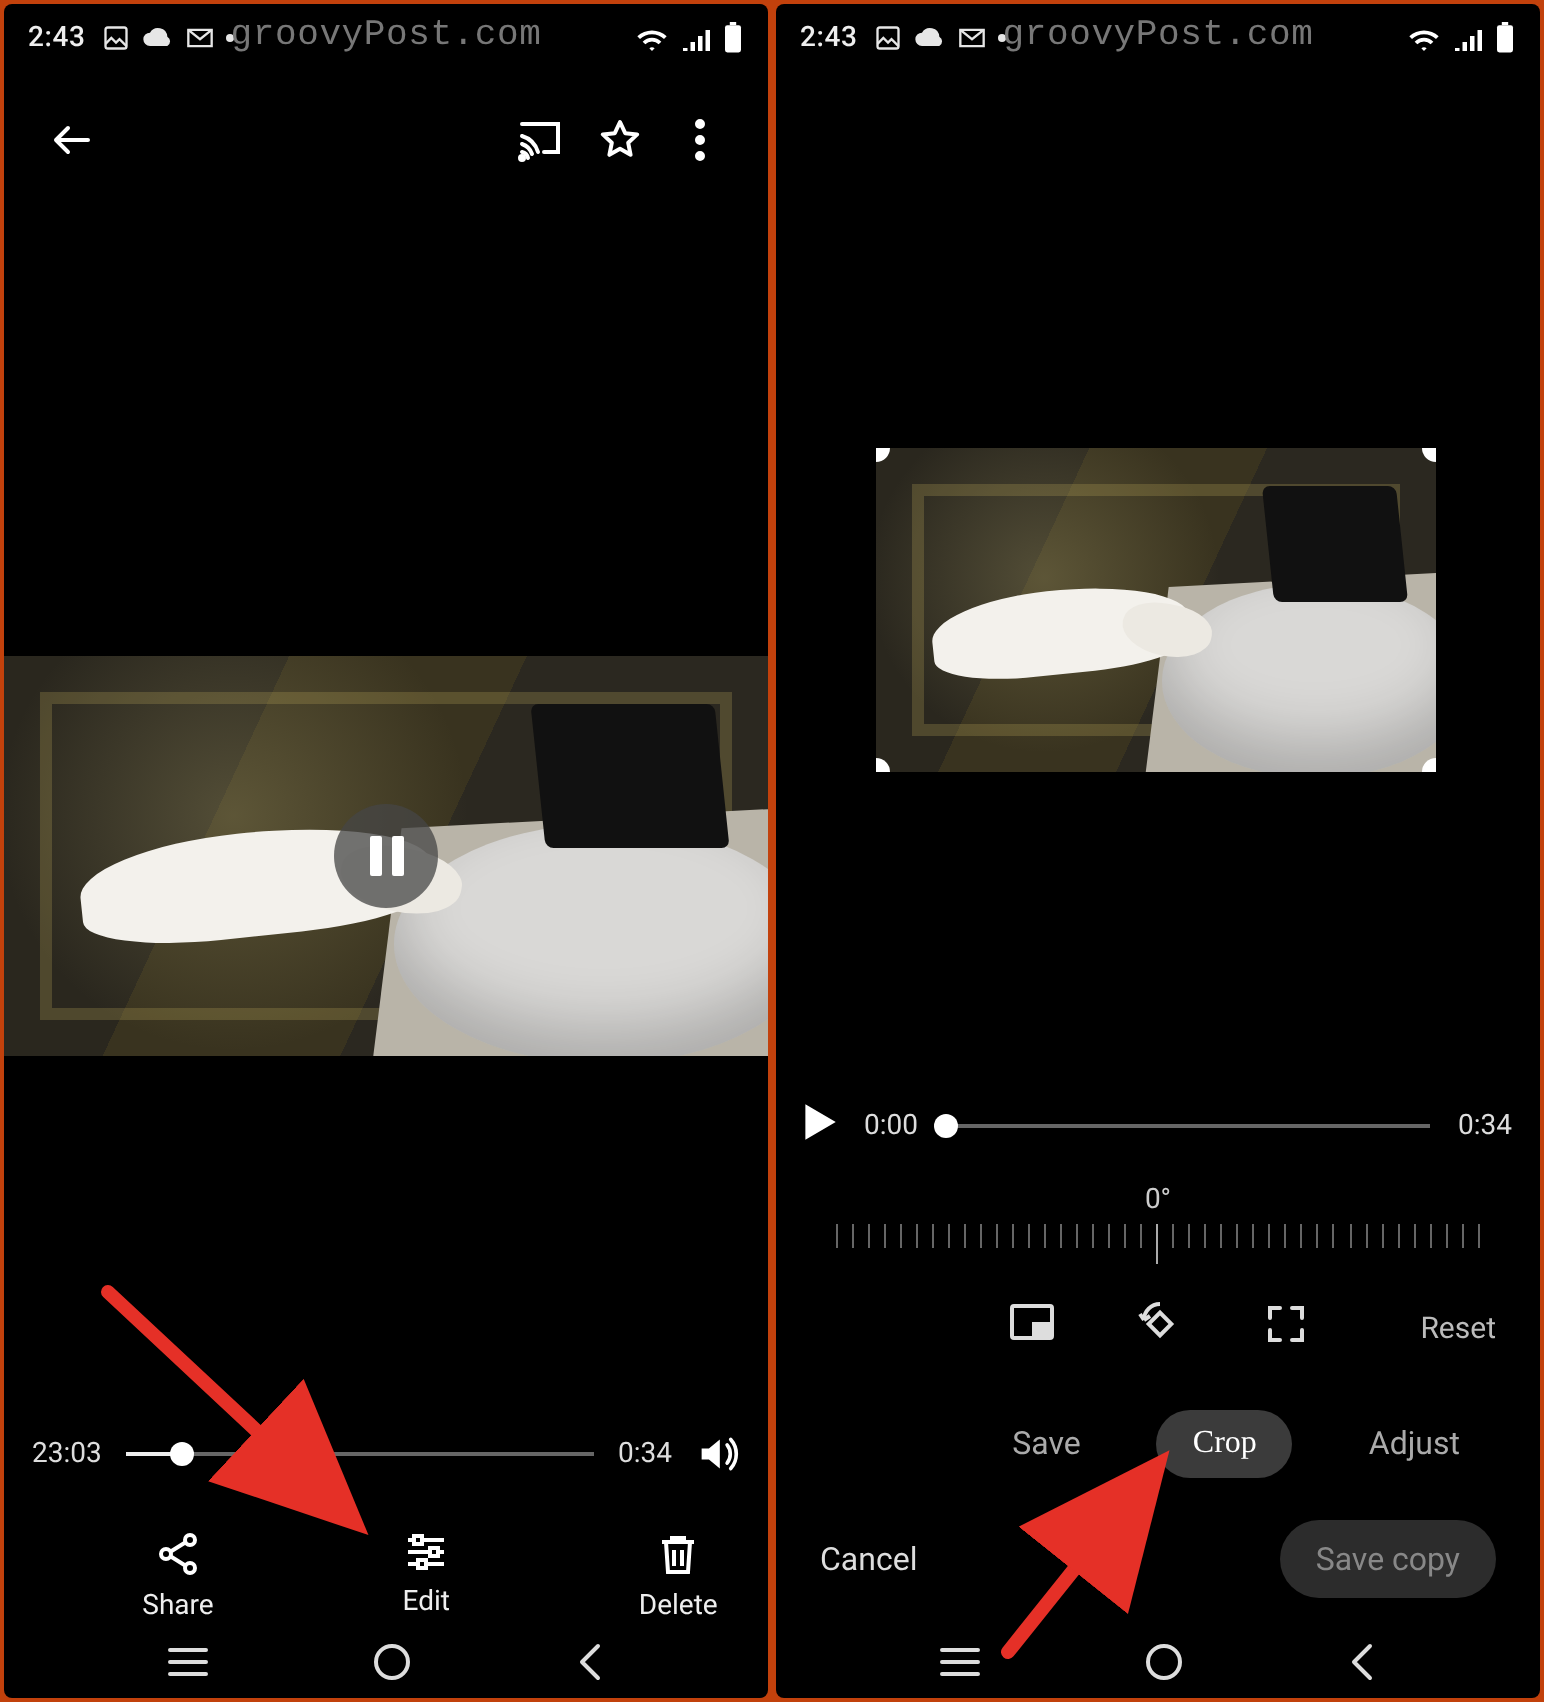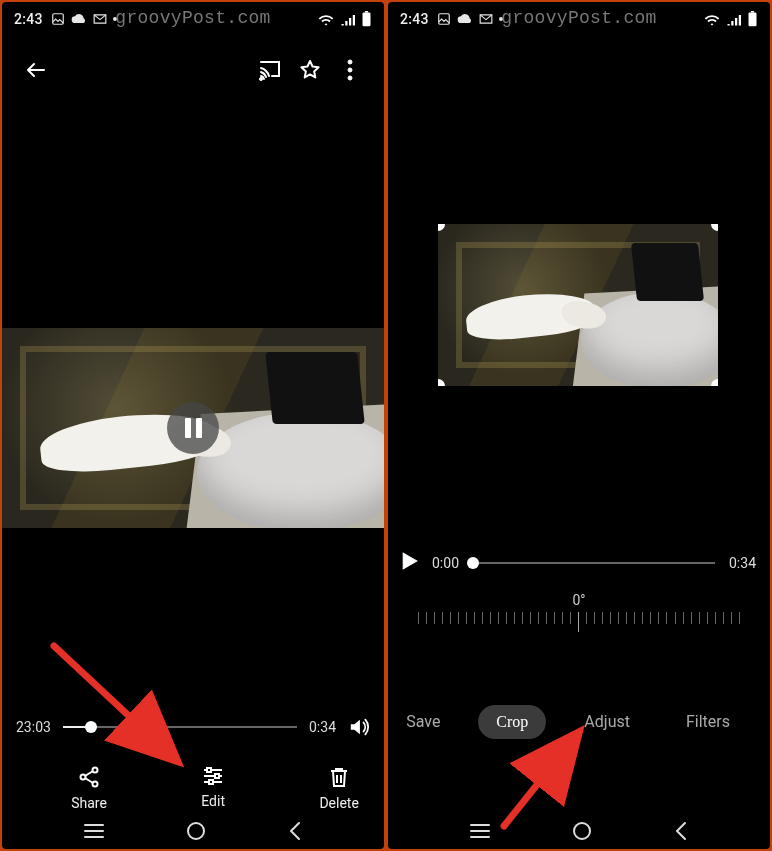--- a/index.html
+++ b/index.html
@@ -323,28 +323,52 @@
         <span></span>
         <span></span>
         <span></span>
         <span></span>
         <span></span>
         <span></span>
         <span></span>
         <span></span>
     </div>
 
+    <div class="tools2">
+      <span>
+        <svg width="24" height="22" viewBox="0 0 24 22">
+            <rect x="2" y="2" width="20" height="16" rx="1" stroke="#ddd" stroke-width="2" fill="none"></rect>
+            <rect x="12" y="10" width="10" height="8" fill="#ddd"></rect>
+          </svg>
+      </span>
+      <span>
+        <svg width="24" height="24" viewBox="0 0 24 24">
+            <rect x="8" y="8" width="8" height="8" transform="rotate(45 12 12)" stroke="#ddd" stroke-width="2" fill="none"></rect>
+            <path d="M4 10a8 8 0 018-8" stroke="#ddd" stroke-width="2" fill="none"></path>
+            <path d="M4 10l-2-3M4 10l3-2" stroke="#ddd" stroke-width="2"></path>
+          </svg>
+      </span>
+      <span>
+        <svg width="22" height="22" viewBox="0 0 22 22">
+            <path d="M3 8V3h5M19 8V3h-5M3 14v5h5M19 14v5h-5" stroke="#ddd" stroke-width="2" fill="none" stroke-linecap="round"></path>
+          </svg>
+      </span>
+      <span class="reset">Reset</span>
+    </div>
 
     <div class="tabs2">
       <span class="tab">Save</span>
       <span class="tab active">Crop</span>
       <span class="tab">Adjust</span>
-      <span class="tab">Filters</span>
-    </div>
-
+    </div>
+
+    <div class="bottom2">
+      <span>Cancel</span>
+      <span class="savecopy">Save copy</span>
+    </div>
 
     <div class="navbar">
       <svg width="22" height="18" viewBox="0 0 22 18">
           <path d="M2 3h18M2 9h18M2 15h18" stroke="#ddd" stroke-width="2" stroke-linecap="round"></path>
         </svg>
       <svg width="20" height="20" viewBox="0 0 20 20">
           <circle cx="10" cy="10" r="8" stroke="#ddd" stroke-width="2"></circle>
         </svg>
       <svg width="16" height="20" viewBox="0 0 16 20">
           <path d="M12 2L4 10l8 8" stroke="#ddd" stroke-width="2" fill="none" stroke-linecap="round" stroke-linejoin="round"></path>

